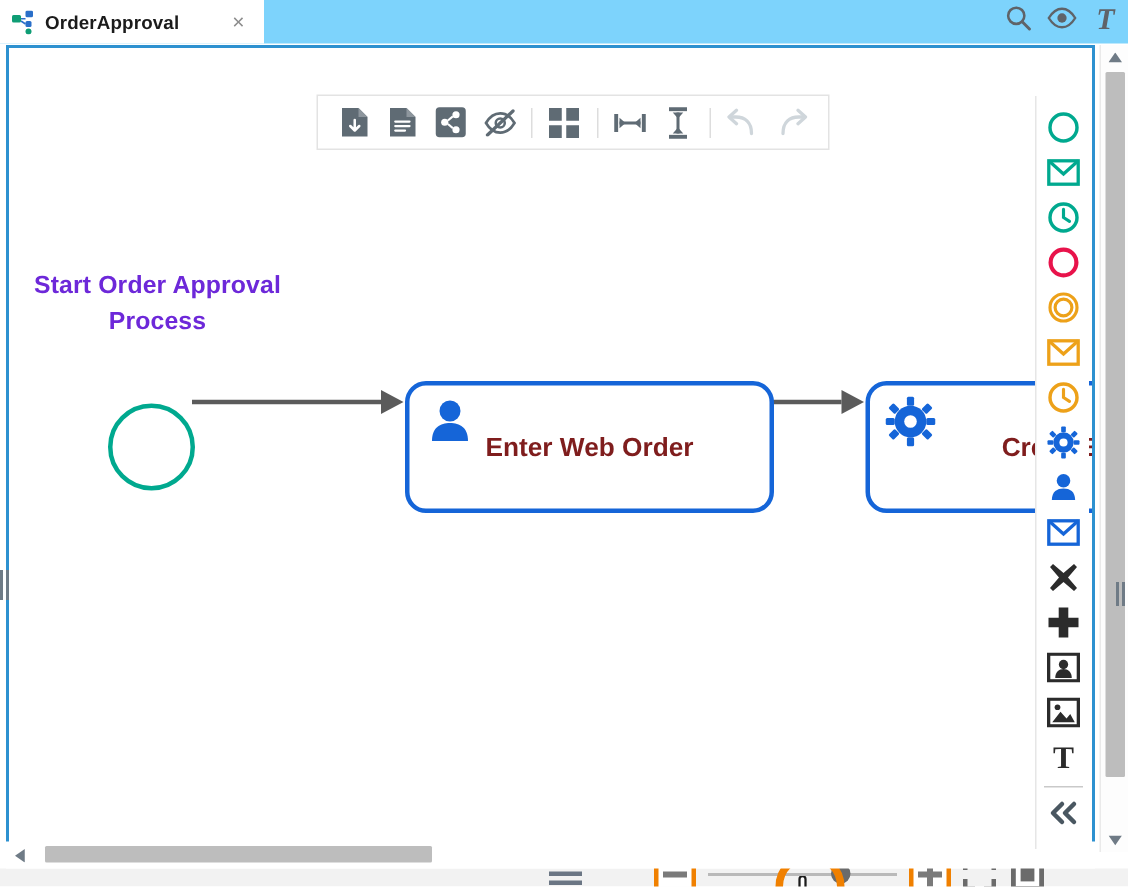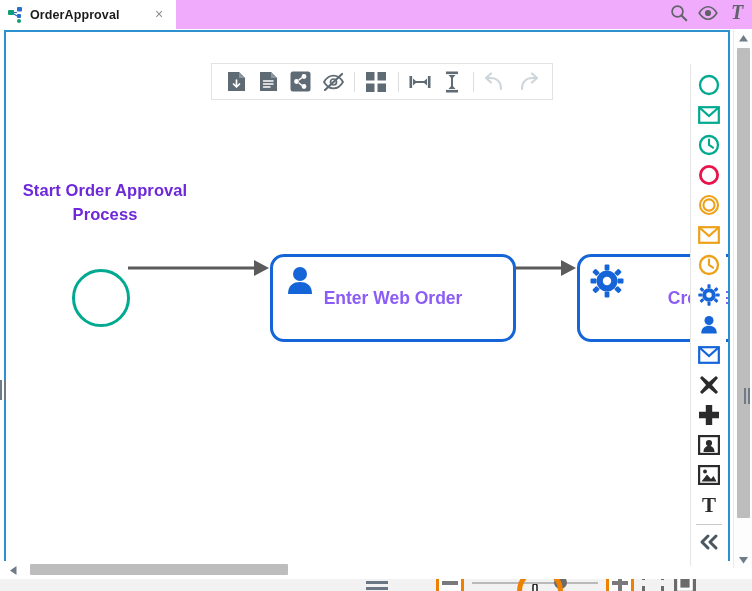--- a/index.html
+++ b/index.html
@@ -7,21 +7,21 @@
     width: 752px; height: 591px;
     font-family: "Liberation Sans", sans-serif;
     background: #ffffff;
     overflow: hidden;
   }
   #app { position: relative; width: 752px; height: 591px; background:#ffffff; }
 
   
   .tabbar {
     position:absolute; left:0; top:0; width:752px; height:29px;
-    background:#f0abfc;
+    background:#7dd3fc;
     padding-left:16px;
   }
   .tab {
     position:absolute; left:0; top:0; width:176px; height:29px;
     background:#ffffff; display:flex; align-items:center; padding:0 8px;
   }
   .tab-icon { width:16px; height:16px; margin-right:6px; position:relative; flex:none; }
   .tab-title {
     font-size:12.5px; font-weight:bold; color:#1b1b1b; letter-spacing:.1px;
     white-space:nowrap;
@@ -70,21 +70,21 @@
   }
   .task {
     position:absolute; background:#ffffff; border:3px solid #1565d8;
     border-radius:14px;
   }
   .task.t1 { left:264px; top:222px; width:246px; height:88px; }
   .task.t2 { left:571px; top:222px; width:246px; height:88px; }
   .task-icon { position:absolute; left:10px; top:7px; width:34px; height:34px; }
   .task-label {
     position:absolute; inset:0; display:flex; align-items:center; justify-content:center;
-    font-size:17.5px; font-weight:bold; color:#8b5cf6; text-align:center;
+    font-size:17.5px; font-weight:bold; color:#7f1d1d; text-align:center;
     line-height:25px; padding:0 14px;
   }
   .task.t2 .task-label { justify-content:center; padding-left:40px; }
 
   
   .palette {
     position:absolute; right:2px; top:32px; width:36px; height:502px;
     background:#ffffff; border-left:1px solid #e6e6e6;
     display:flex; flex-direction:column; align-items:center;
     padding-top:6px; z-index:25;

